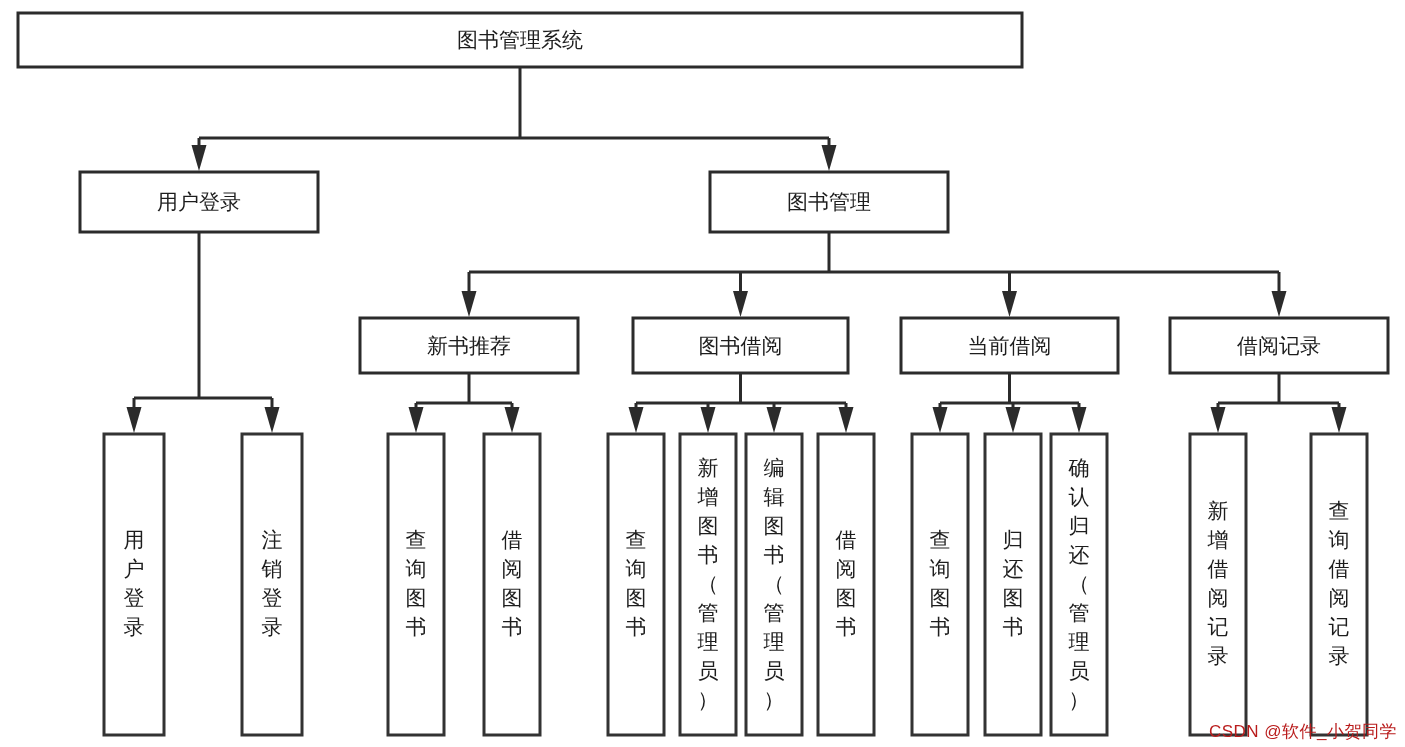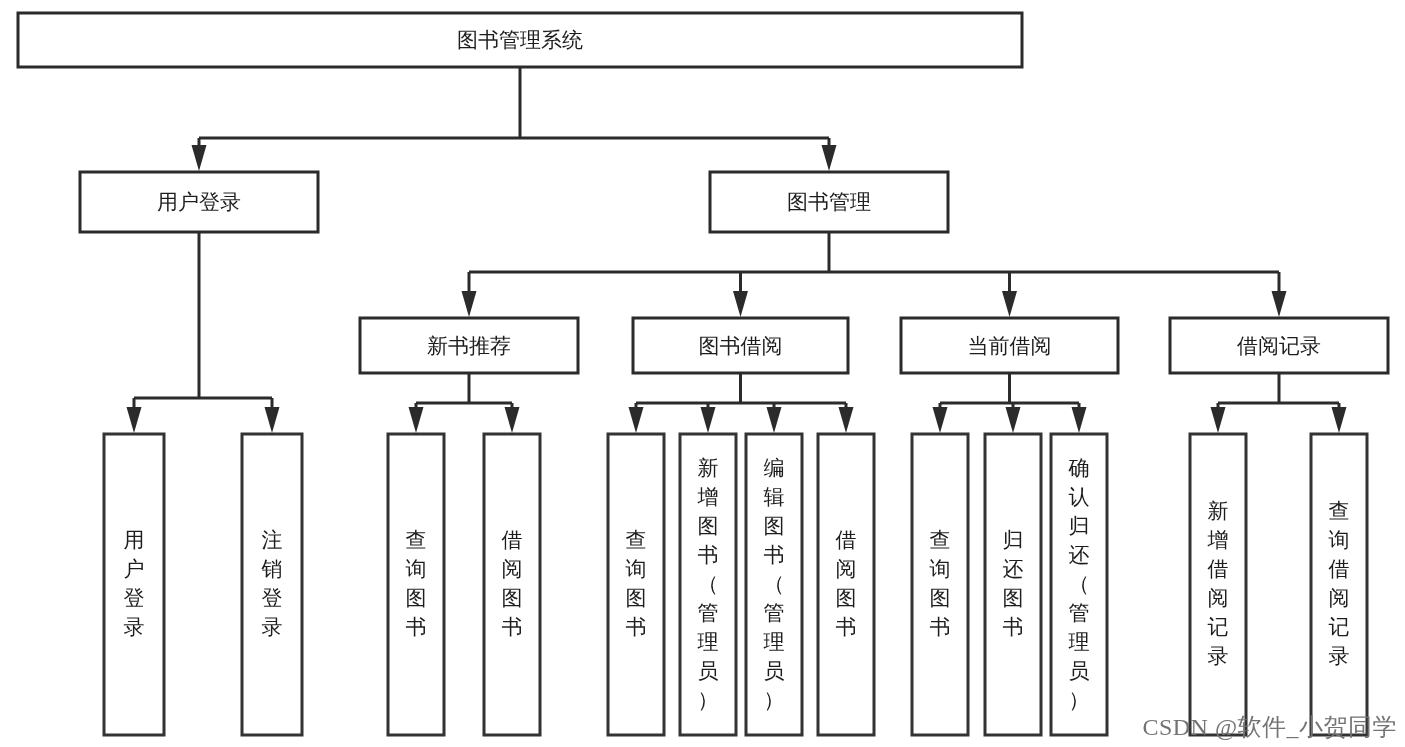--- a/index.html
+++ b/index.html
@@ -61,23 +61,23 @@
     font-size: 21px;
     fill: #1d1d1d;
     text-anchor: middle;
     dominant-baseline: middle;
     white-space: pre;
   }
   .watermark {
     position: absolute;
     right: 8px;
     bottom: 4px;
-    font-family: Liberation Serif, serif;
-    font-size: 24px;
-    color: #737373;
+    font-family: Liberation Sans, sans-serif;
+    font-size: 17px;
+    color: #b91c1c;
     letter-spacing: 0.5px;
     user-select: none;
     pointer-events: none;
     white-space: nowrap;
   }
 </style>
 </head>
 <body>
 
 <div id="diagram-root">

